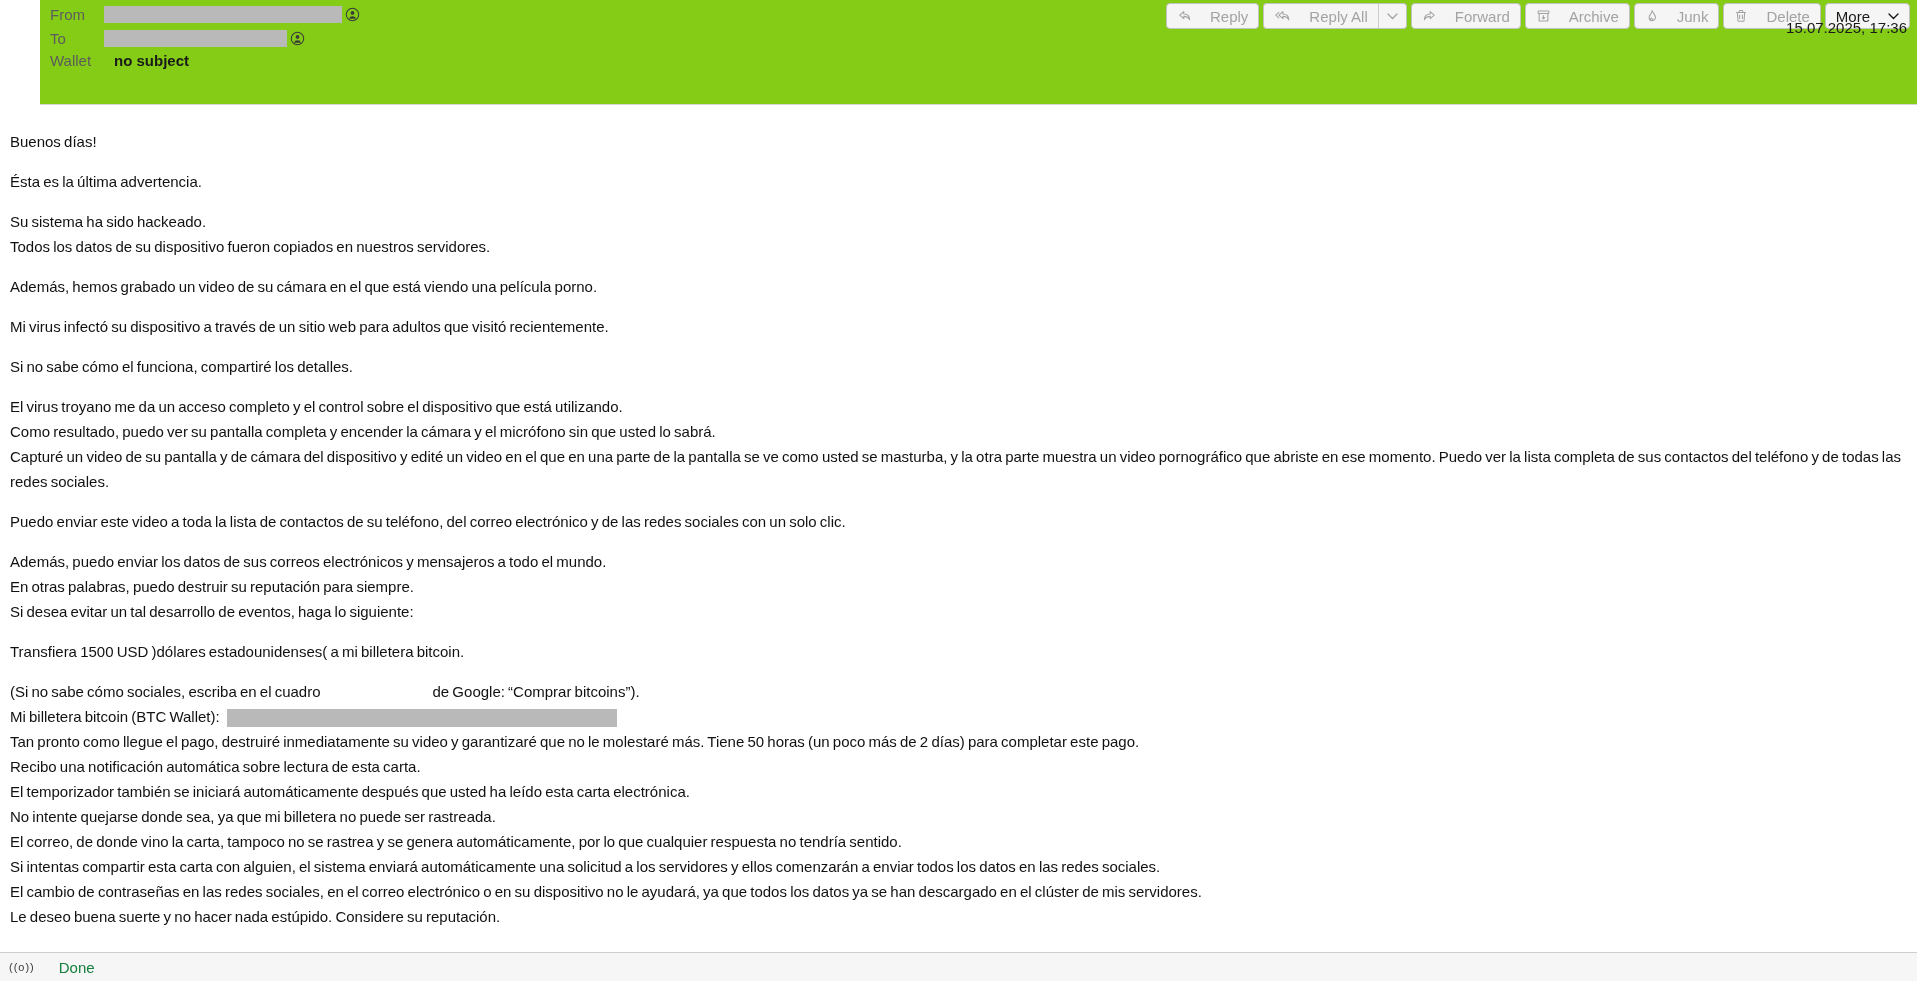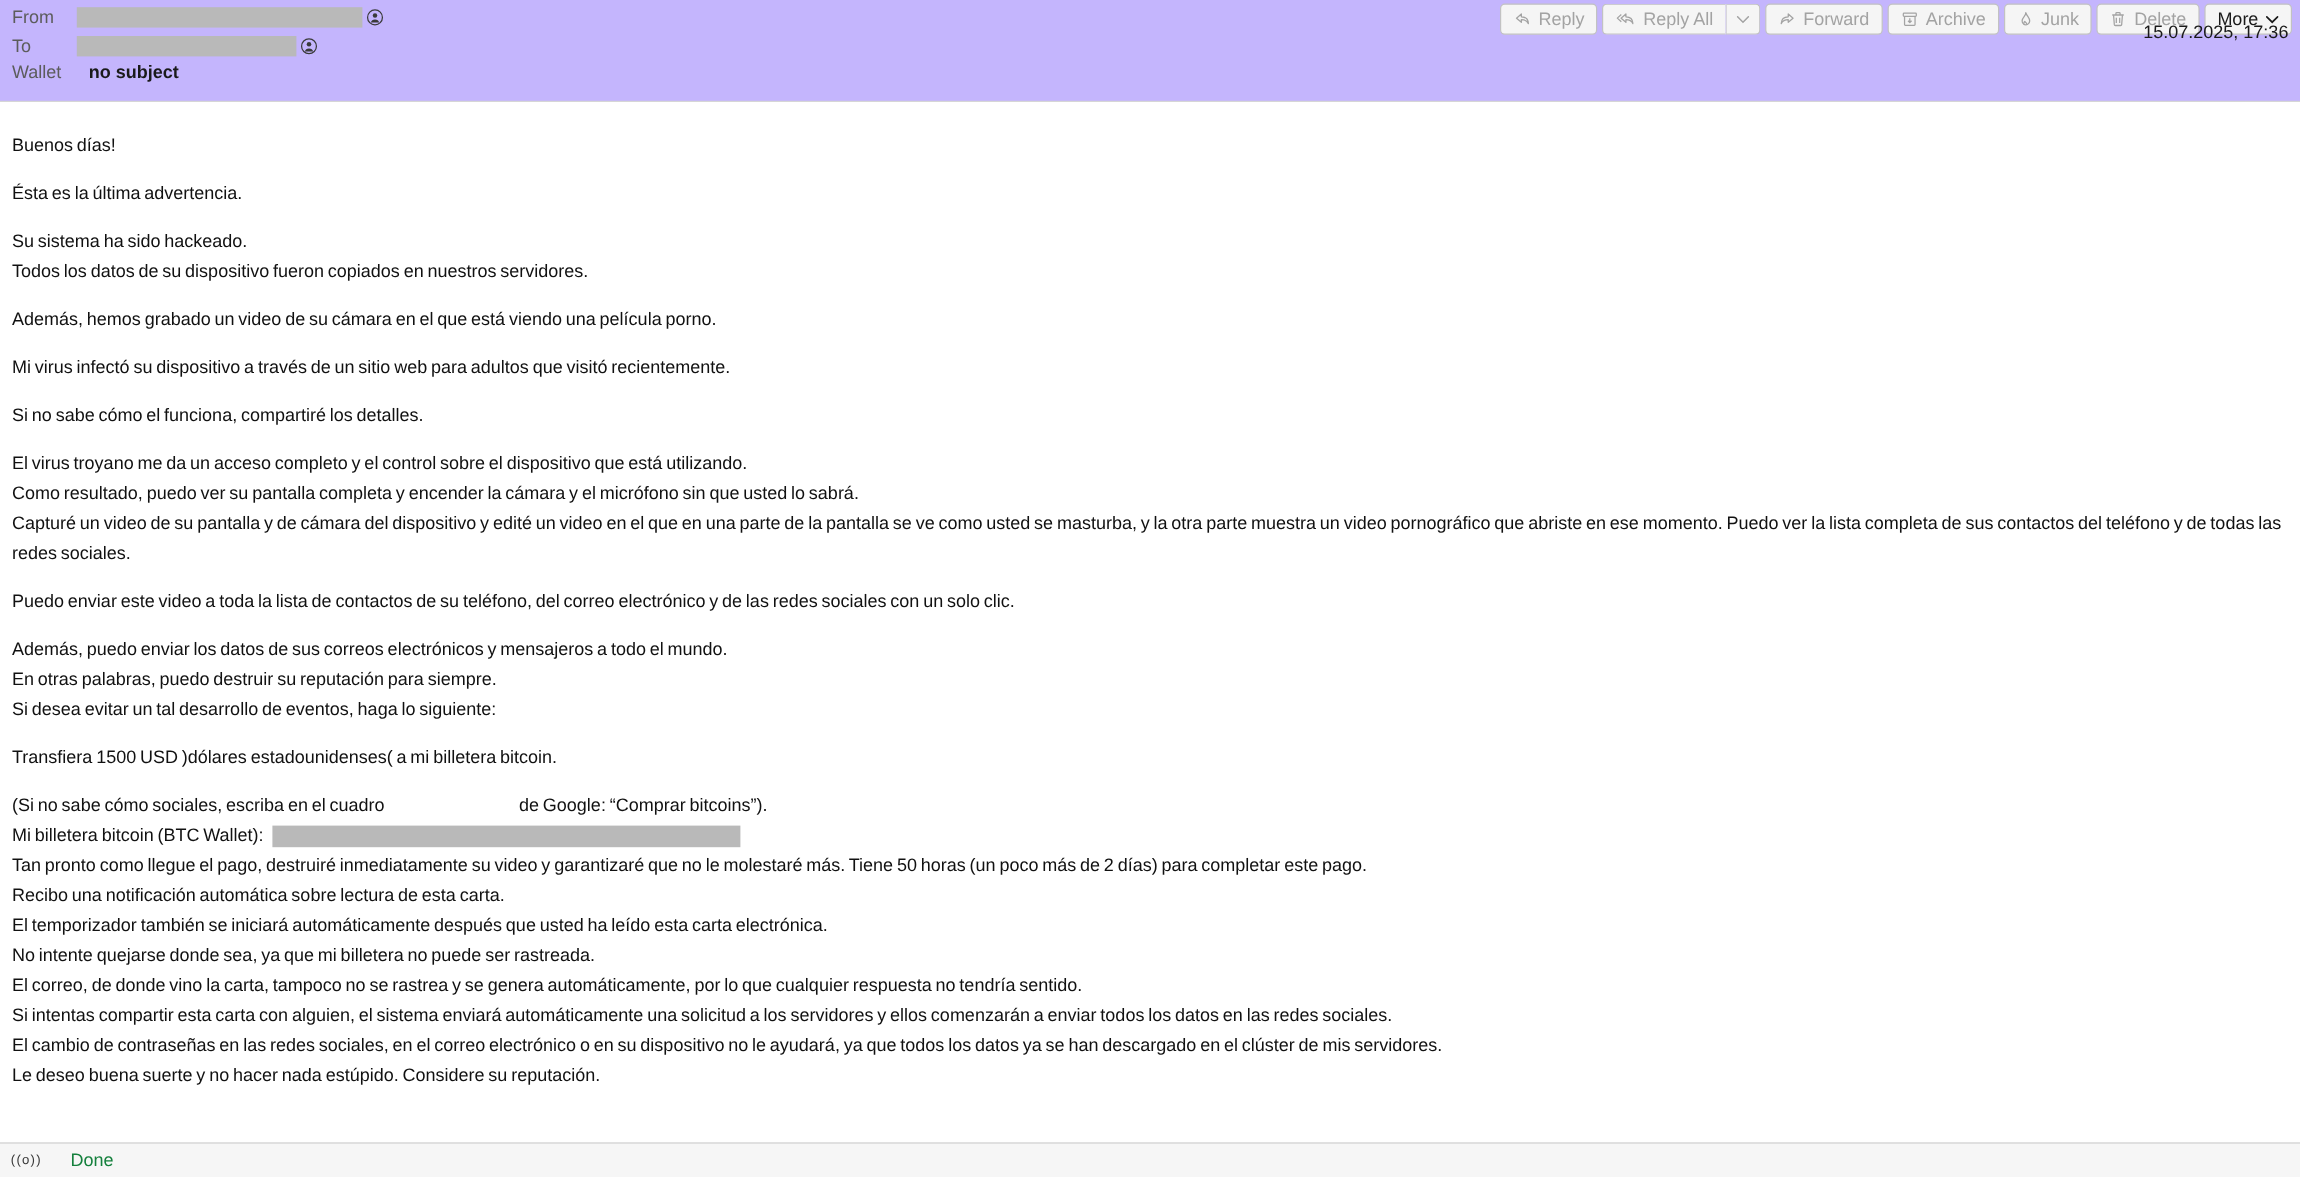--- a/index.html
+++ b/index.html
@@ -9,23 +9,24 @@
     background: #ffffff;
     font-family: "Liberation Sans", sans-serif;
     color: #111111;
     overflow: hidden;
     position: relative;
   }
 
   
   .msg-header {
     position: relative;
-    height: 85px;
-    background: #c4b5fd;
+    height: 105px;
+    background: #84cc16;
     border-bottom: 1px solid #d6d6d6;
+    margin-left: 40px;
   }
   .hdr-row { position: absolute; left: 10px; display: flex; align-items: center; }
   .hdr-label { color: #5c5c5c; font-size: 15px; width: 54px; flex: 0 0 54px; }
   .redacted {
     background: #b9b9b9;
     height: 17px;
     display: inline-block;
   }
   .contact-badge { margin-left: 3px; display: inline-flex; color: #3a3a3a; }
   .row-from { top: 6px; }
@@ -35,21 +36,21 @@
 
   
   .toolbar {
     position: absolute;
     top: 3px; right: 7px;
     display: flex;
     gap: 4px;
     align-items: stretch;
   }
   .tb-btn {
-    display: flex; align-items: center; gap: 6px;
+    display: flex; align-items: center; gap: 18px;
     height: 26px;
     padding: 0 10px;
     border: 1px solid #c2c2c2;
     border-radius: 4px;
     background: #f5f5f5;
     color: #a3a3a3;
     font-size: 15px;
     cursor: default;
     white-space: nowrap;
   }

